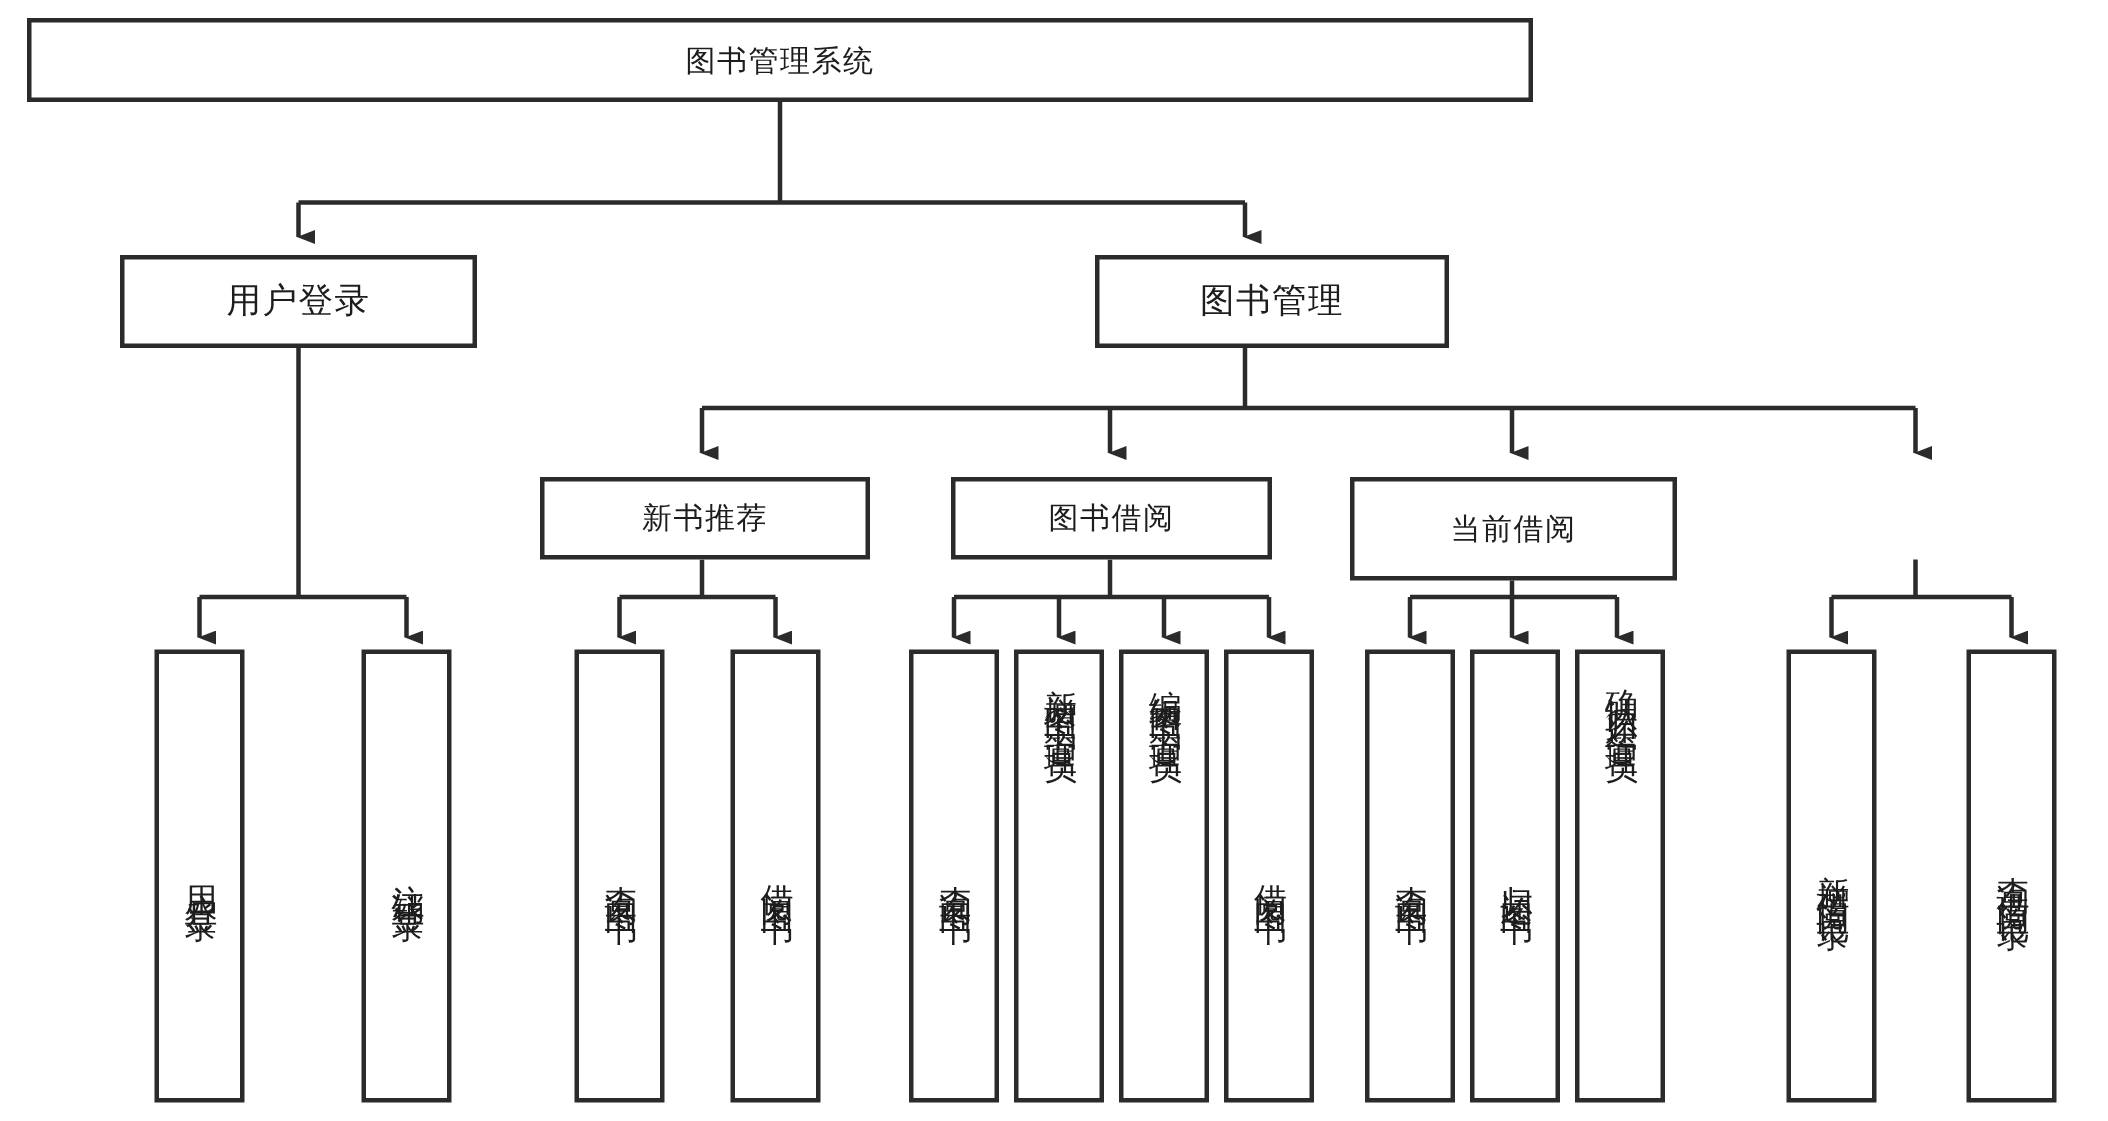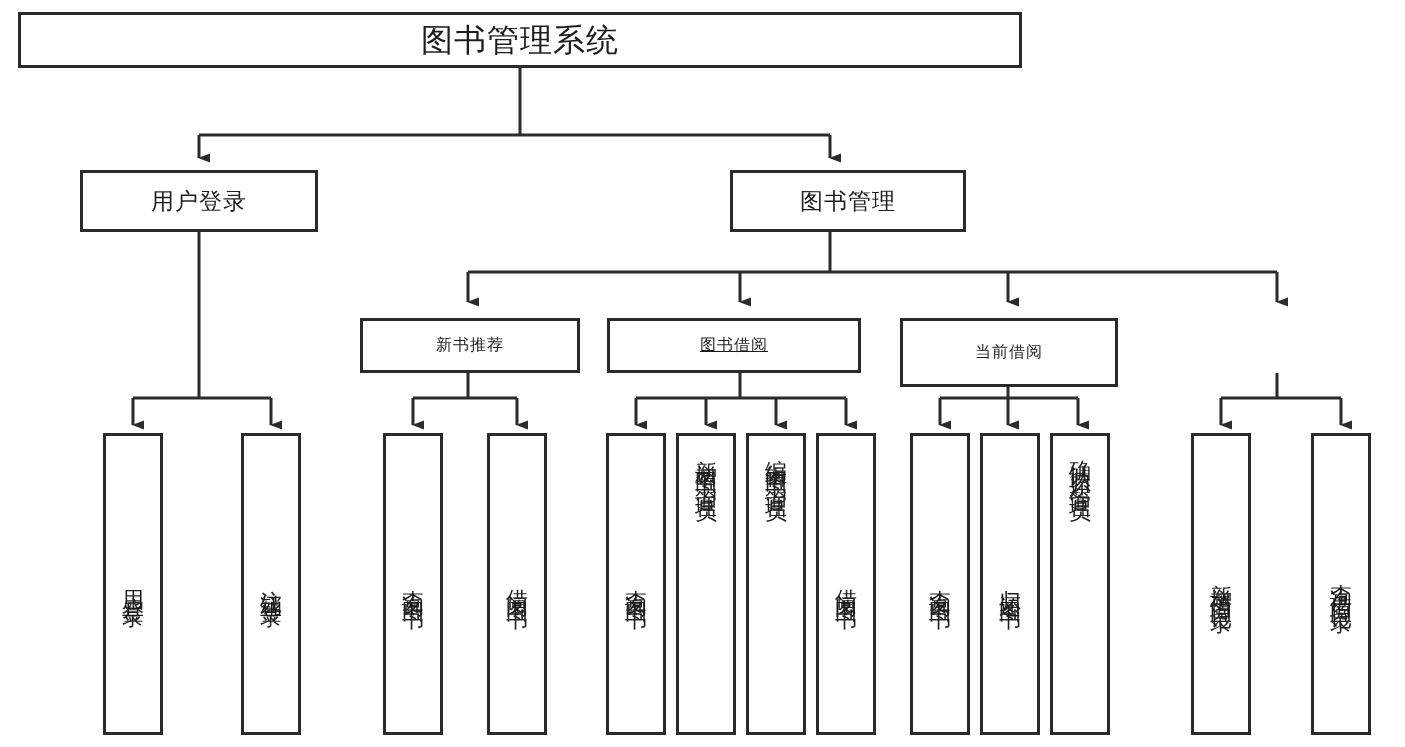--- a/index.html
+++ b/index.html
@@ -35,23 +35,23 @@
     justify-content: center;
     color: #1a1a1a;
   }
   .node .label {
     font-size: 23px;
     line-height: 1.15;
     letter-spacing: 1px;
     white-space: nowrap;
     color: #1d1d1d;
   }
-  .node.root .label { font-size: 32px; }
+  .node.root .label { font-size: 20px; }
   .node.level1 .label { font-size: 23px; }
-  .node.level2 .label { font-size: 16px; }
+  .node.level2 .label { font-size: 20px; }
   
   .node.leaf {
     align-items: flex-start;
     justify-content: center;
     padding-top: 6px;
   }
   .node.leaf .label {
     writing-mode: vertical-rl;
     text-orientation: upright;
     font-size: 22px;
@@ -134,21 +134,21 @@
   <div class="node level1" style="left:80px; top:170px; width:238px; height:62px;">
     <span class="label">用户登录</span>
   </div>
   <div class="node level1" style="left:711px; top:170px; width:236px; height:62px;margin-left:19px;">
     <span class="label">图书管理</span>
   </div>
 
   <div class="node level2" style="left:360px; top:318px; width:220px; height:55px;">
     <span class="label">新书推荐</span>
   </div>
-  <div class="node level2" style="left:607px; top:318px; width:254px; height:55px;text-decoration:underline;">
+  <div class="node level2" style="left:634px; top:318px; width:214px; height:55px;">
     <span class="label">图书借阅</span>
   </div>
   <div class="node level2" style="left:900px; top:318px; width:218px; height:69px;">
     <span class="label">当前借阅</span>
   </div>
 
   <div class="node leaf centered" style="left:103px; top:433px; width:60px; height:302px;">
     <span class="label">用户登录</span>
   </div>
   <div class="node leaf centered" style="left:241px; top:433px; width:60px; height:302px;">

